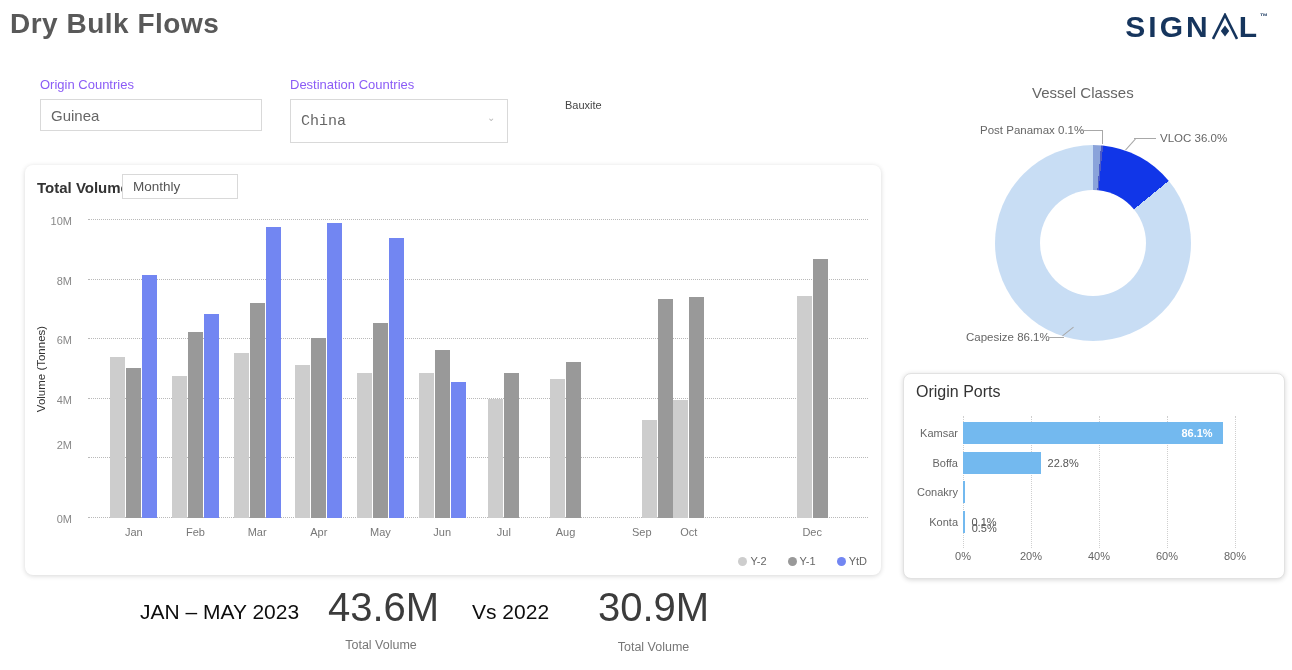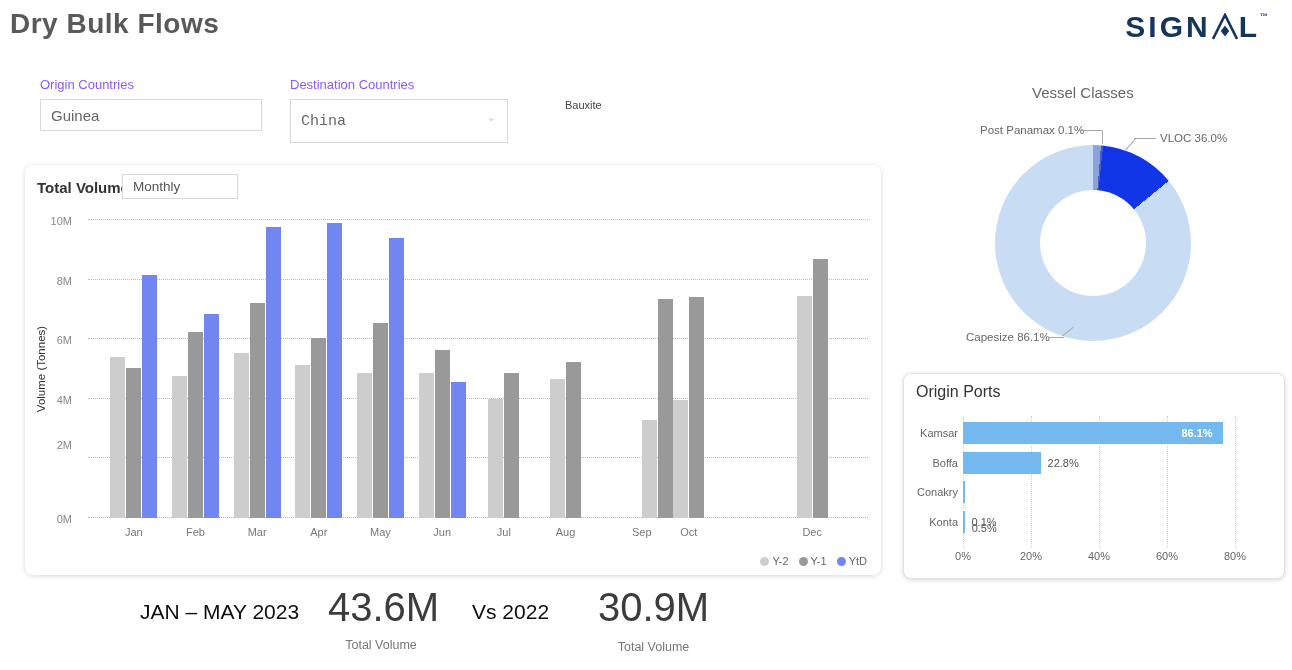--- a/index.html
+++ b/index.html
@@ -29,21 +29,21 @@
   .plot-grid{left:63px;top:55px;width:780px;height:298px;}
   .plot-bars{left:78px;top:55px;width:740px;height:298px;}
   .gridline{position:absolute;left:0;right:0;border-top:1px dotted #b9b9b9;height:0;}
   .ylab{position:absolute;right:8px;width:46px;text-align:right;font-size:11px;color:#888;}
   .yaxis-box{left:0px;top:55px;width:55px;height:298px;}
   .yaxis-title{left:-132px;top:197px;width:298px;height:14px;transform:rotate(-90deg);
       text-align:center;font-size:11.5px;color:#333;}
   .bar-group{position:absolute;top:0;height:298px;display:flex;align-items:flex-end;justify-content:center;gap:1px;}
   .bar{width:15px;}
   .month-lab{position:absolute;bottom:-20px;left:0;width:100%;text-align:center;font-size:11px;color:#777;}
-  .legend{right:14px;bottom:8px;display:flex;gap:10px;align-items:center;font-size:11px;color:#666;}
+  .legend{right:14px;bottom:8px;display:flex;gap:21px;align-items:center;font-size:11px;color:#666;}
   .legend .dot{width:9px;height:9px;border-radius:50%;display:inline-block;margin-right:3px;vertical-align:-1px;}
   
   .donut-title{left:1032px;top:84px;font-size:15px;color:#666;}
   .donut{left:995px;top:145px;width:196px;height:196px;border-radius:50%;}
   .donut-hole{position:absolute;left:45px;top:45px;width:106px;height:106px;border-radius:50%;background:#fff;}
   .callout{font-size:11.5px;color:#666;white-space:nowrap;}
   .cl-line-h{height:0;border-top:1px solid #a8a8a8;}
   .cl-line-v{width:0;border-left:1px solid #a8a8a8;}
   .cl-line-d{height:0;border-top:1px solid #a8a8a8;}
   

